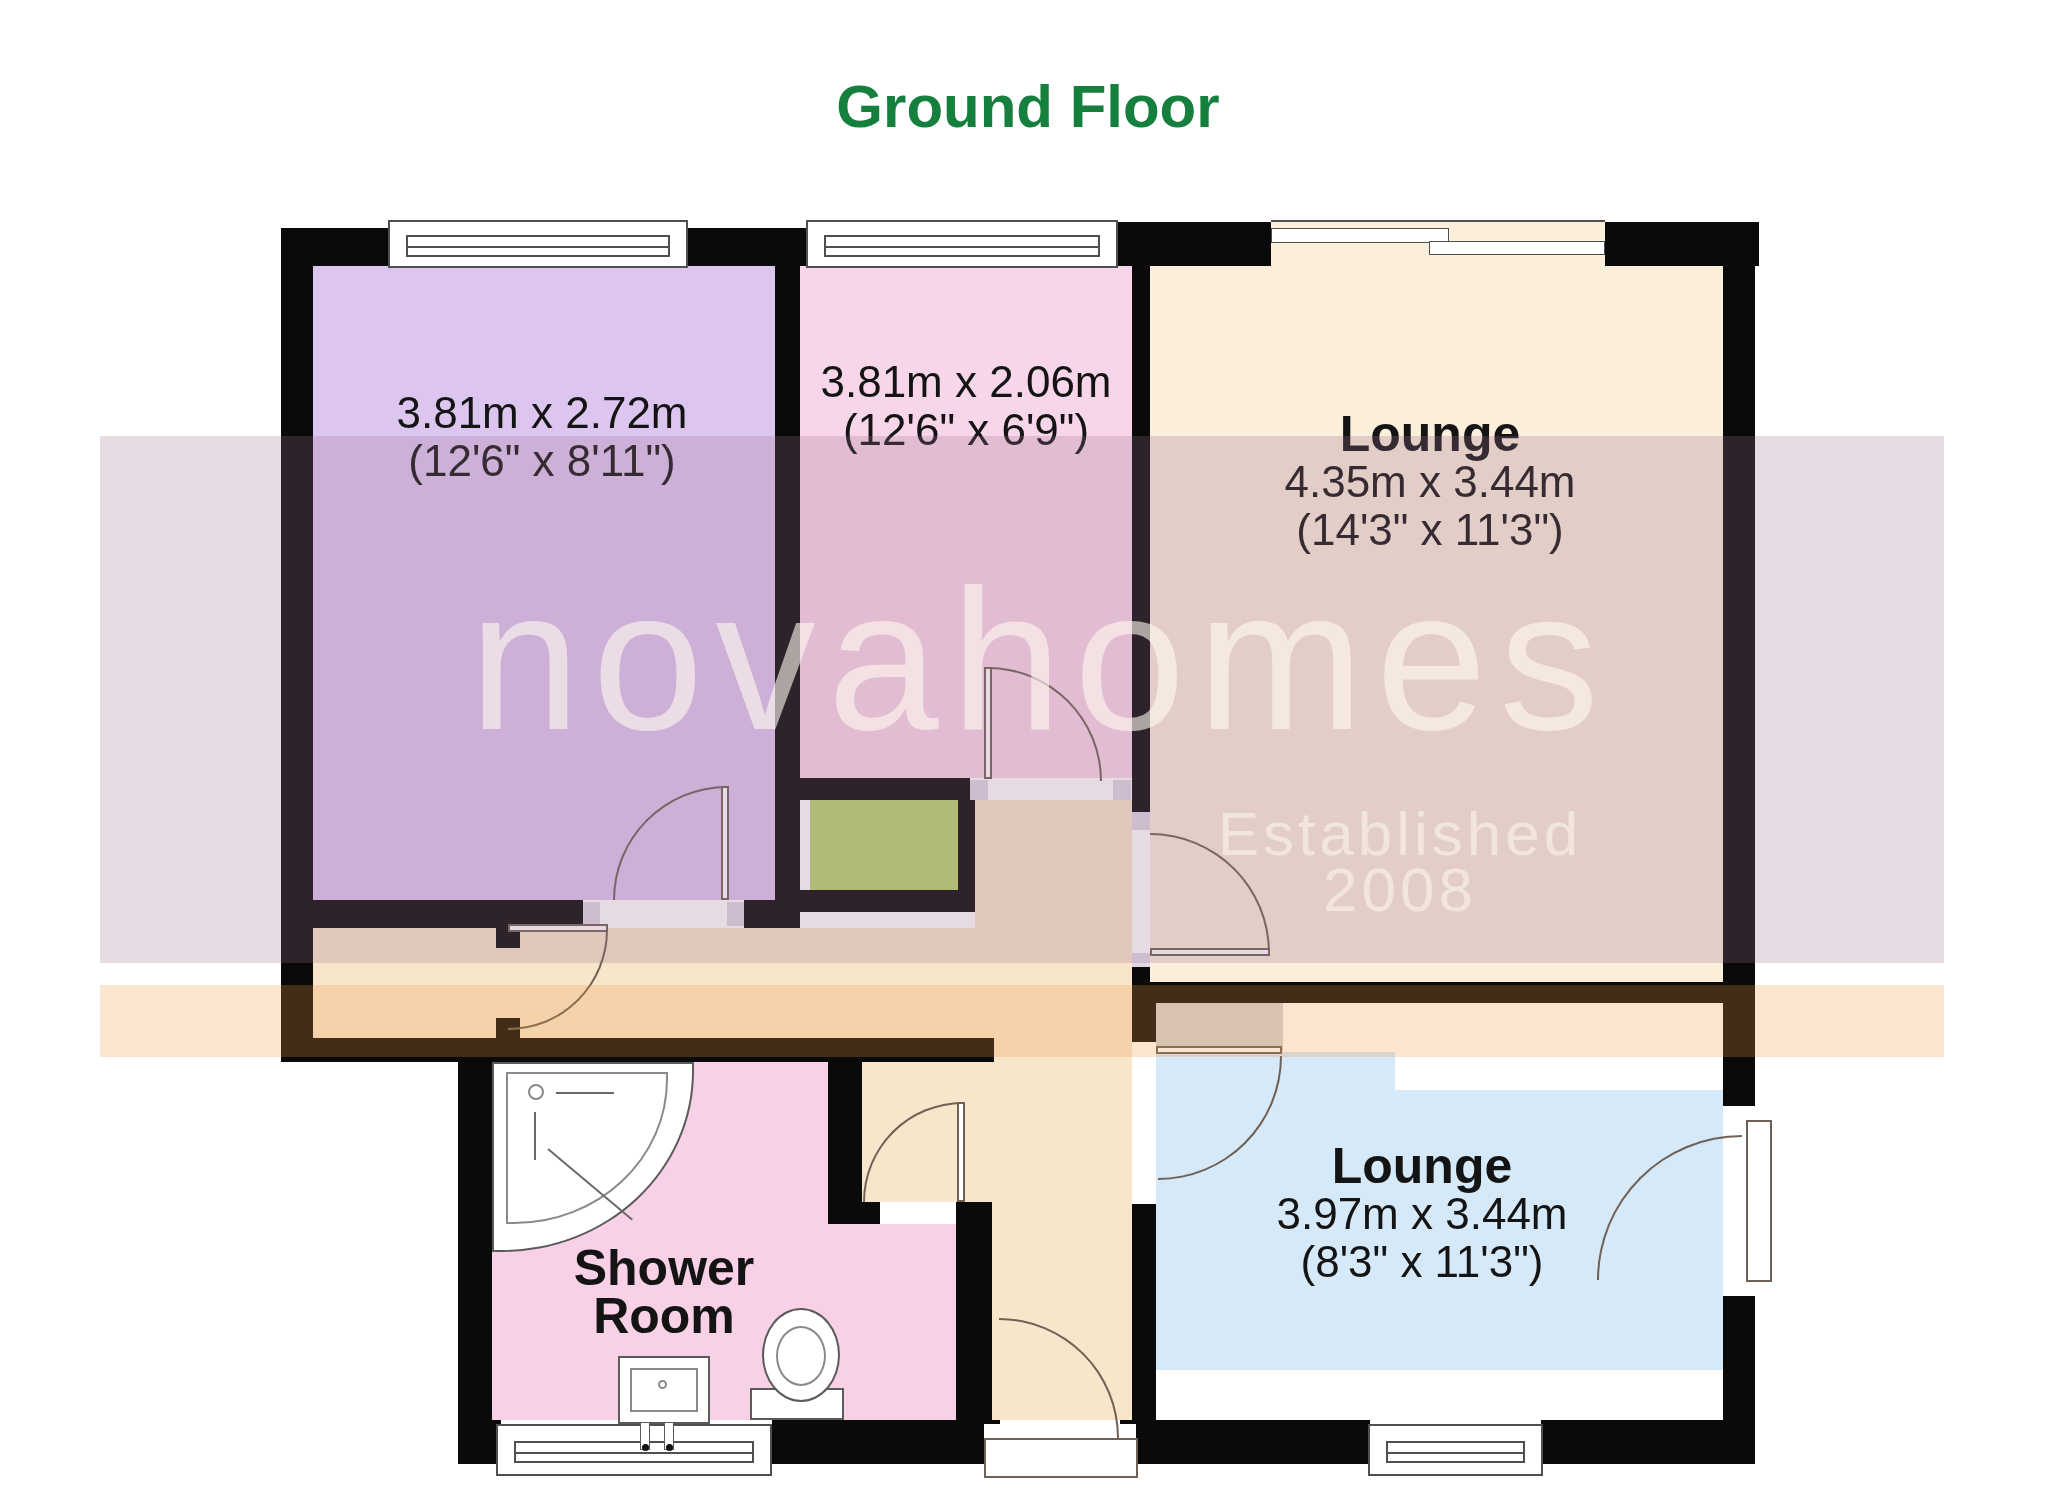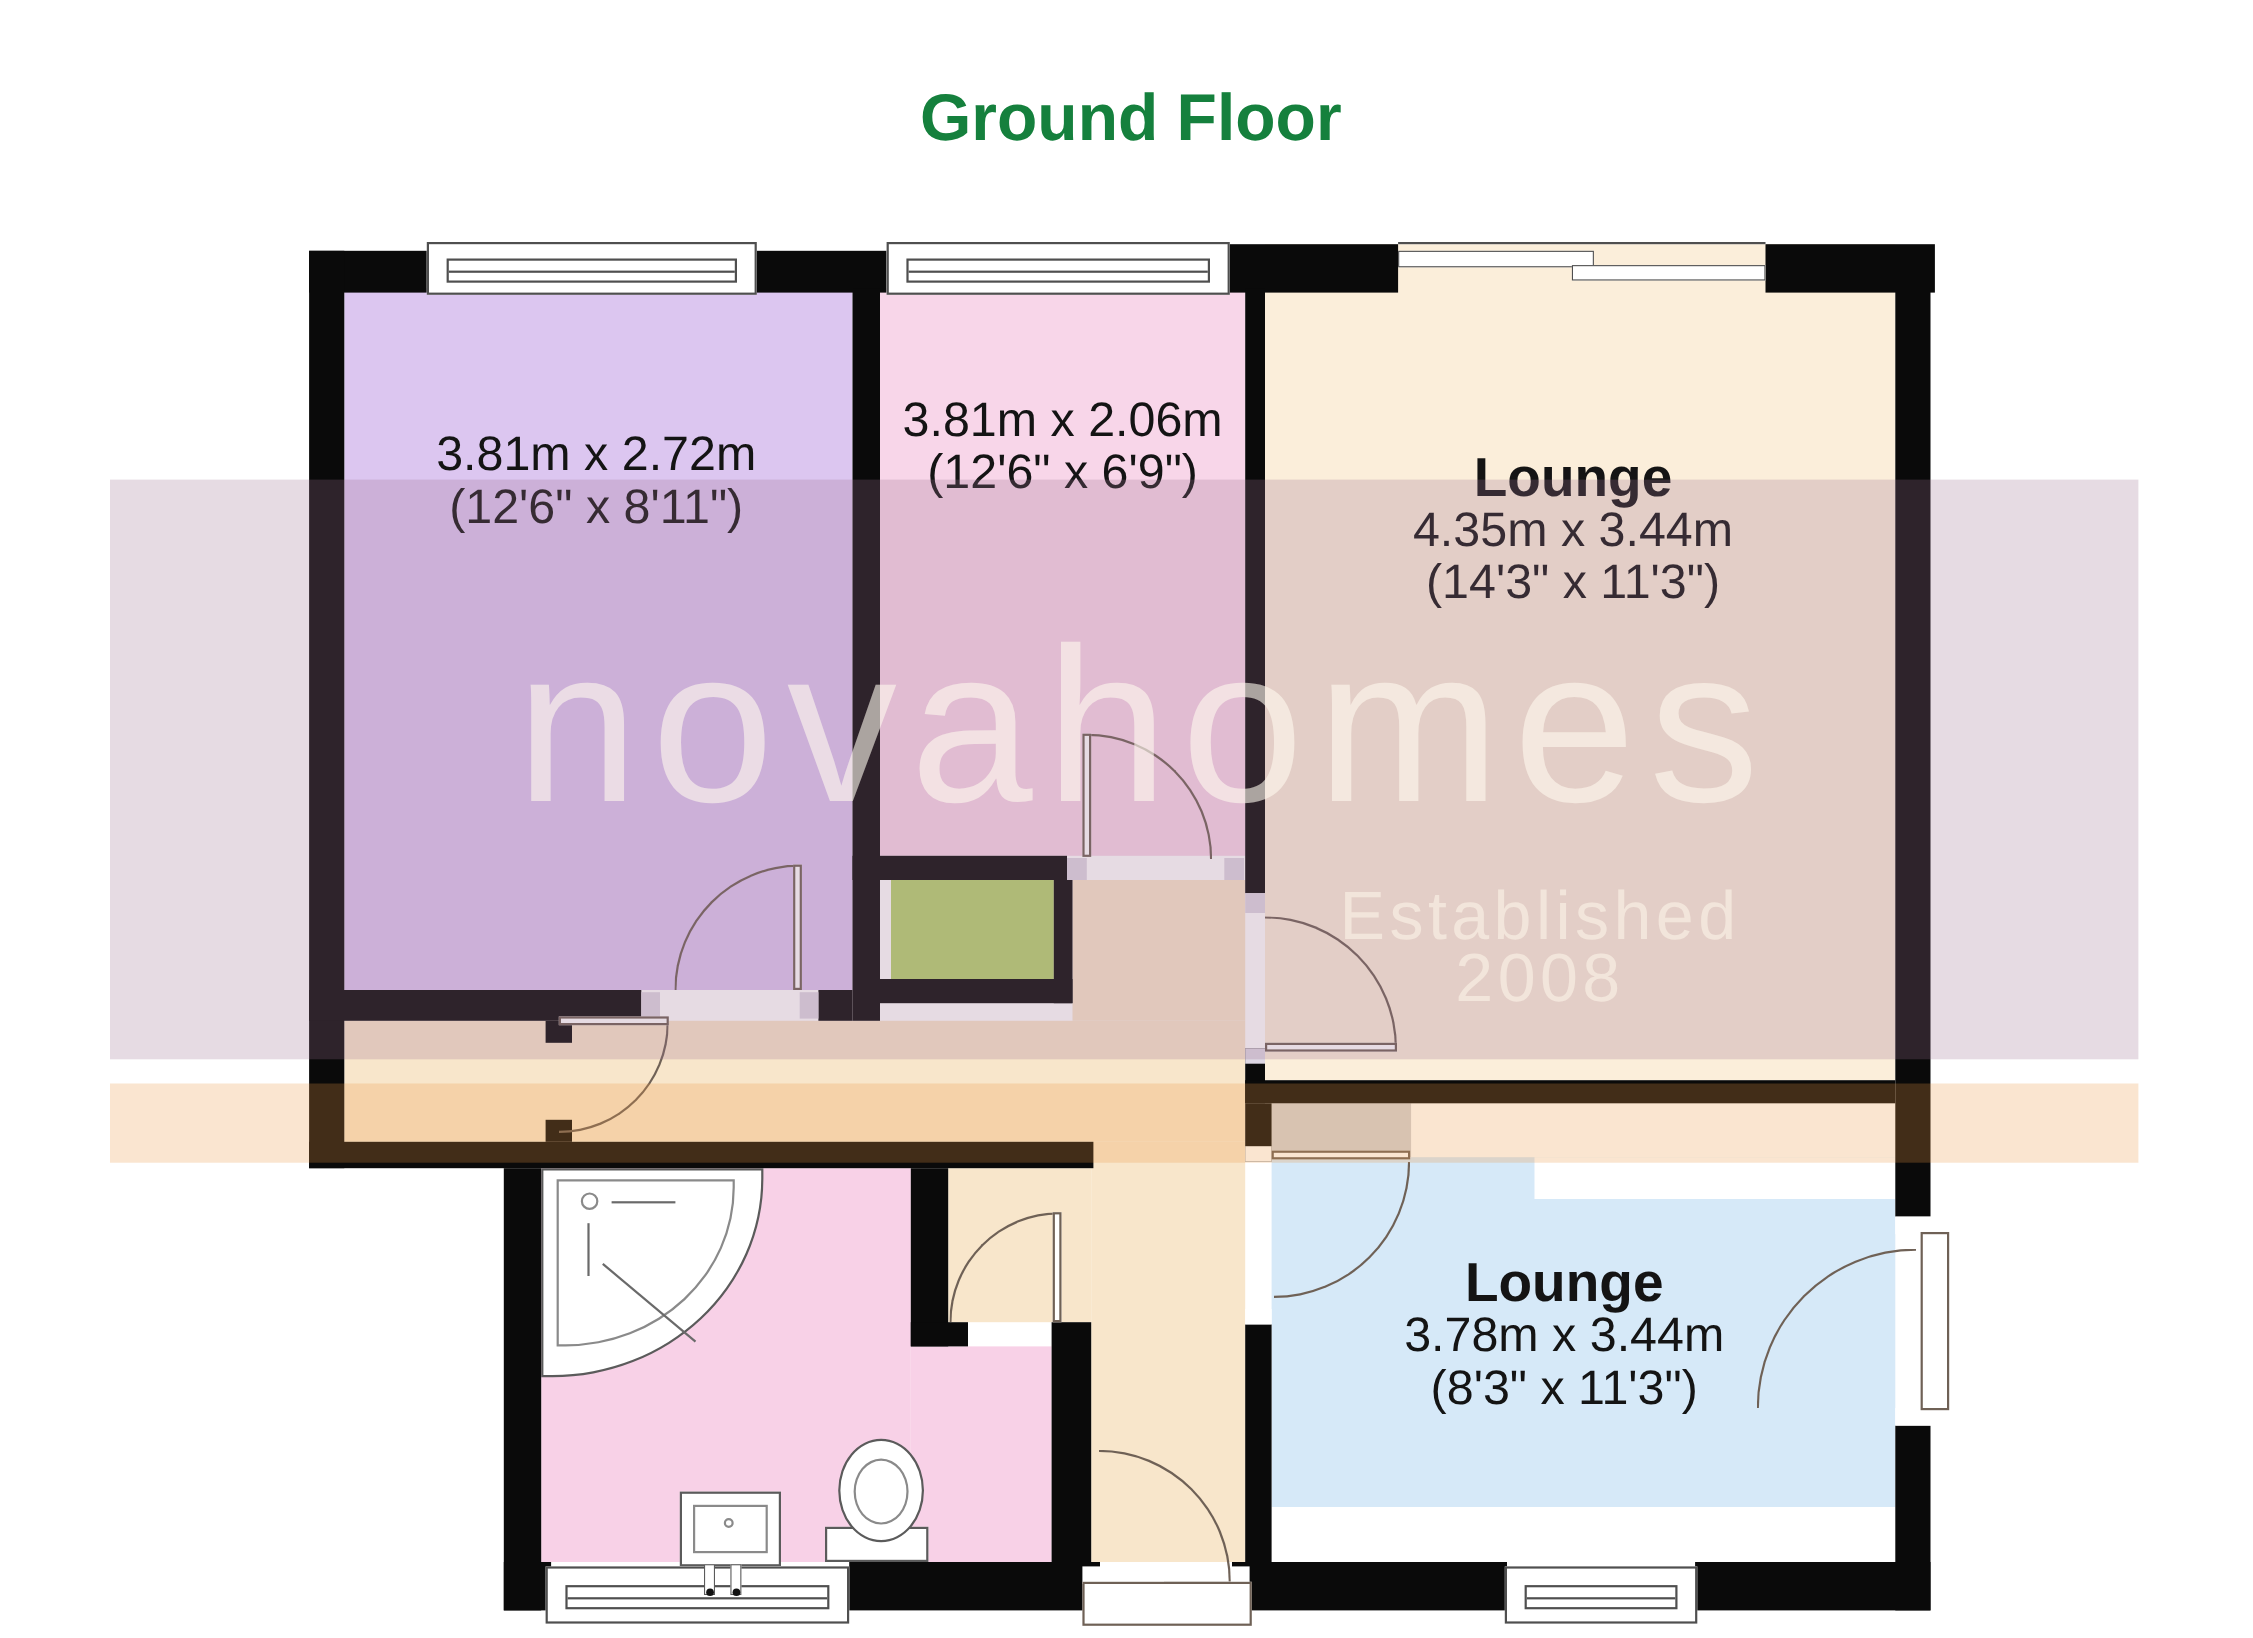--- a/index.html
+++ b/index.html
@@ -155,22 +155,25 @@
     <div class="dim">3.81m x 2.06m</div>
     <div class="dim">(12'6" x 6'9")</div>
   </div>
   <div class="abs rlabel" style="left:1230px;top:410px;width:400px;">
     <div class="nm">Lounge</div>
     <div class="dim">4.35m x 3.44m</div>
     <div class="dim">(14'3" x 11'3")</div>
   </div>
   <div class="abs rlabel" style="left:1222px;top:1142px;width:400px;">
     <div class="nm">Lounge</div>
-    <div class="dim">3.78m x 3.44m</div>
+    <div class="dim">3.97m x 3.44m</div>
     <div class="dim">(8'3" x 11'3")</div>
+  </div>
+  <div class="abs rlabel" style="left:544px;top:1244px;width:240px;">
+    <div class="nm">Shower Room</div>
   </div>
 
   <div class="abs band" style="left: 100px; top: 436px; width: 1844px; height: 527px; background: rgba(156, 112, 144, 0.25);"></div>
   <div class="abs band" style="left: 100px; top: 985px; width: 1844px; height: 72px; background: rgba(235, 151, 67, 0.25);"></div>
 
   <div class="abs wm" style="left:290px;top:560px;width:1500px;font-size:200px;line-height:200px;letter-spacing:12px;color:var(--wmtext);">novahomes</div>
   <div class="abs wm" style="left:1150px;top:806px;width:500px;font-size:62px;line-height:56px;letter-spacing:4px;color:var(--wmtag);">Established 2008</div>
 
 </div>
 

